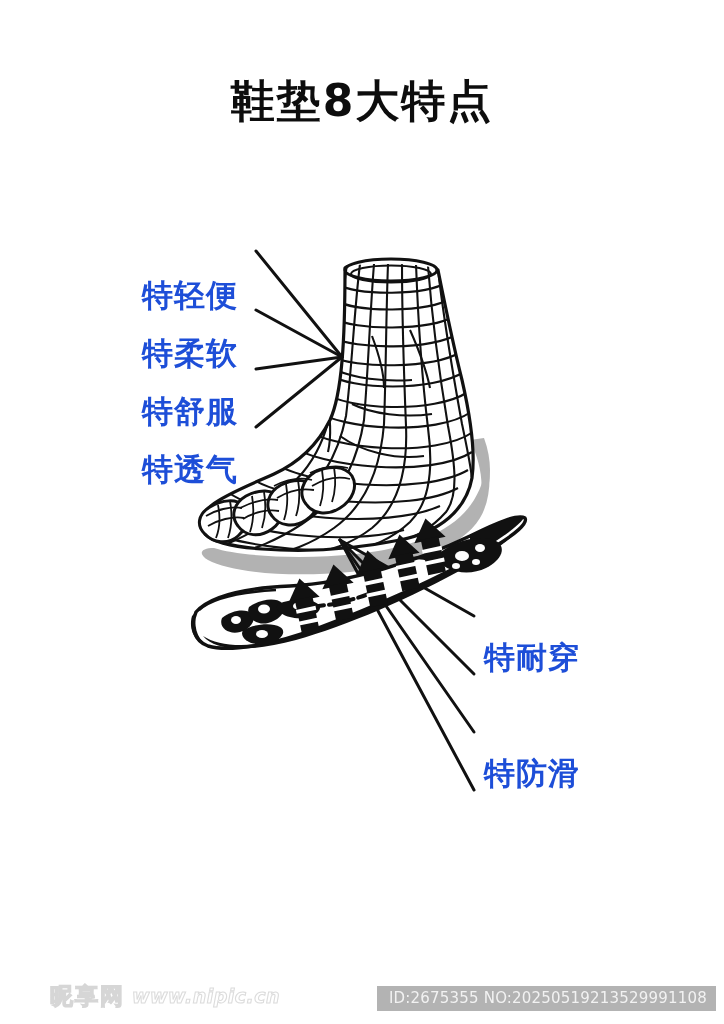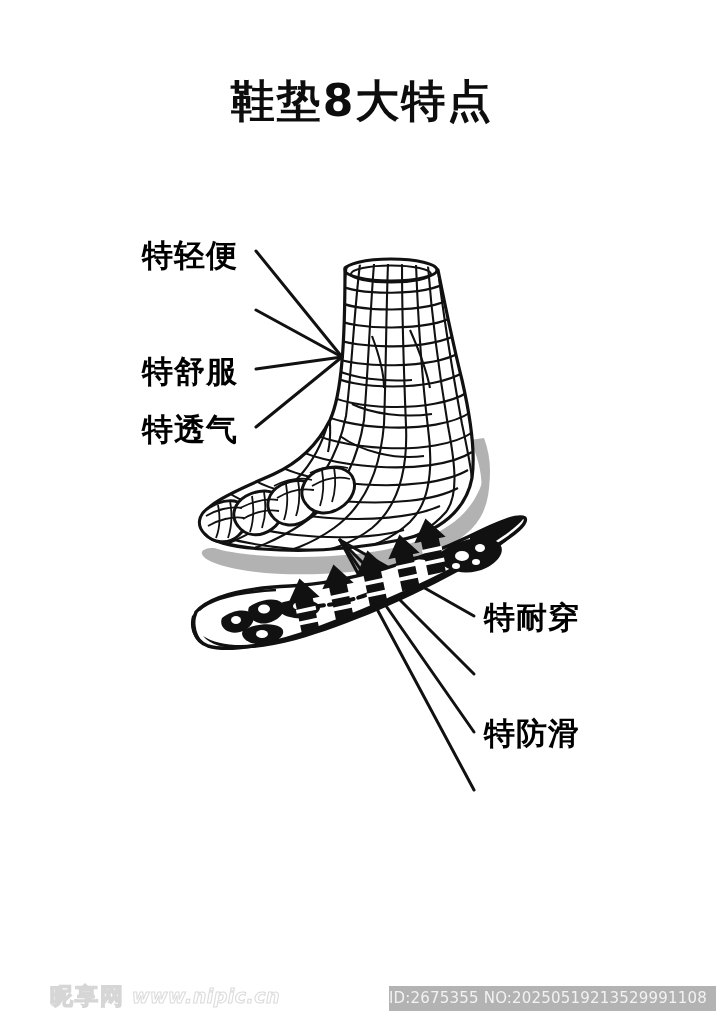--- a/index.html
+++ b/index.html
@@ -44,24 +44,25 @@
     top: 0;
     width: 724px;
     height: 980px;
   }
 
   .label {
     position: absolute;
     font-size: 31px;
     font-weight: bold;
     line-height: 1;
-    color: #000000;
+    color: #1d4ed8;
     letter-spacing: 1px;
     white-space: nowrap;
     font-family: "DejaVu Sans", "Liberation Sans", sans-serif;
+    margin-top: 40px;
   }
 
   .label-left  { text-align: left; }
   .label-right { text-align: left; }
 
   .l1 { left: 142px; top: 240px; }
   .l2 { left: 142px; top: 298px; }
   .l3 { left: 142px; top: 356px; }
   .l4 { left: 142px; top: 414px; }
 
@@ -107,21 +108,21 @@
     font-family: "DejaVu Sans", "Liberation Sans", sans-serif;
     line-height: 1;
   }
   .wm-id {
     position: absolute;
     right: 8px;
     top: 8px;
     background: #b3b3b3;
     color: #f2f2f2;
     font-size: 15px;
-    padding: 3px 9px 4px 0;
+    padding: 3px 9px 4px 12px;
     letter-spacing: 0.2px;
     white-space: nowrap;
     font-family: "DejaVu Sans", "Liberation Sans", sans-serif;
   }
 </style>
 </head>
 <body>
 
 <div id="poster">
 
@@ -332,20 +333,21 @@
           <path d="M0,0 l-16,0 l16,-22 l16,22 l-16,0 Z"></path>
           <rect x="-9" y="-2" width="18" height="36"></rect>
           <rect x="-10" y="8" width="20" height="4" fill="#ffffff"></rect>
           <rect x="-10" y="20" width="20" height="4" fill="#ffffff"></rect>
         </g>
       </g>
     </g>
   </svg>
 
   <div class="label label-left l1">特轻便</div>
+  <div class="label label-left l2">特柔软</div>
   <div class="label label-left l4">特透气</div>
   <div class="label label-left l3">特舒服</div>
 
   <div class="label label-right r1">特耐穿</div>
   <div class="label label-right r3">特防滑</div>
 
   <div class="footer">
     <div class="wm-logo">
       <span class="wm-cn">昵享网</span>
       <span class="wm-url">www.nipic.cn</span>

